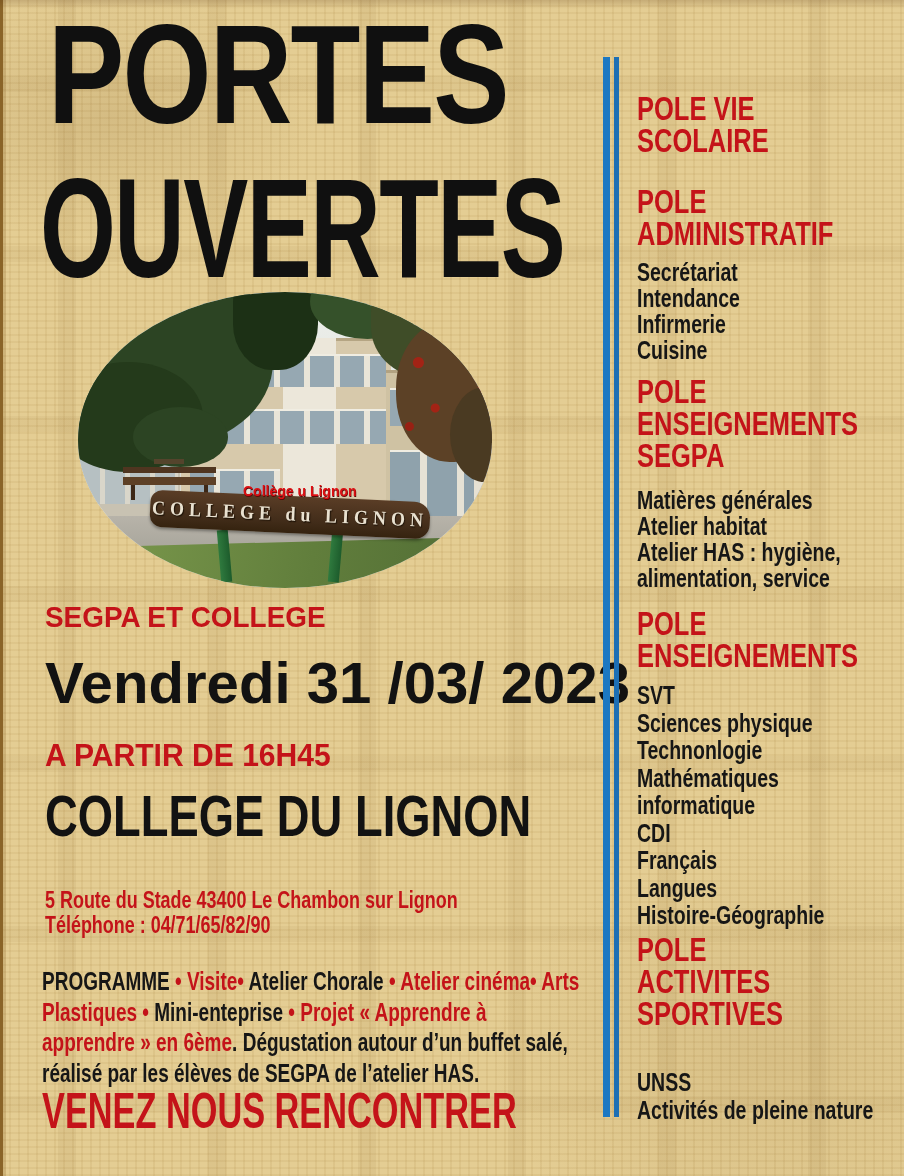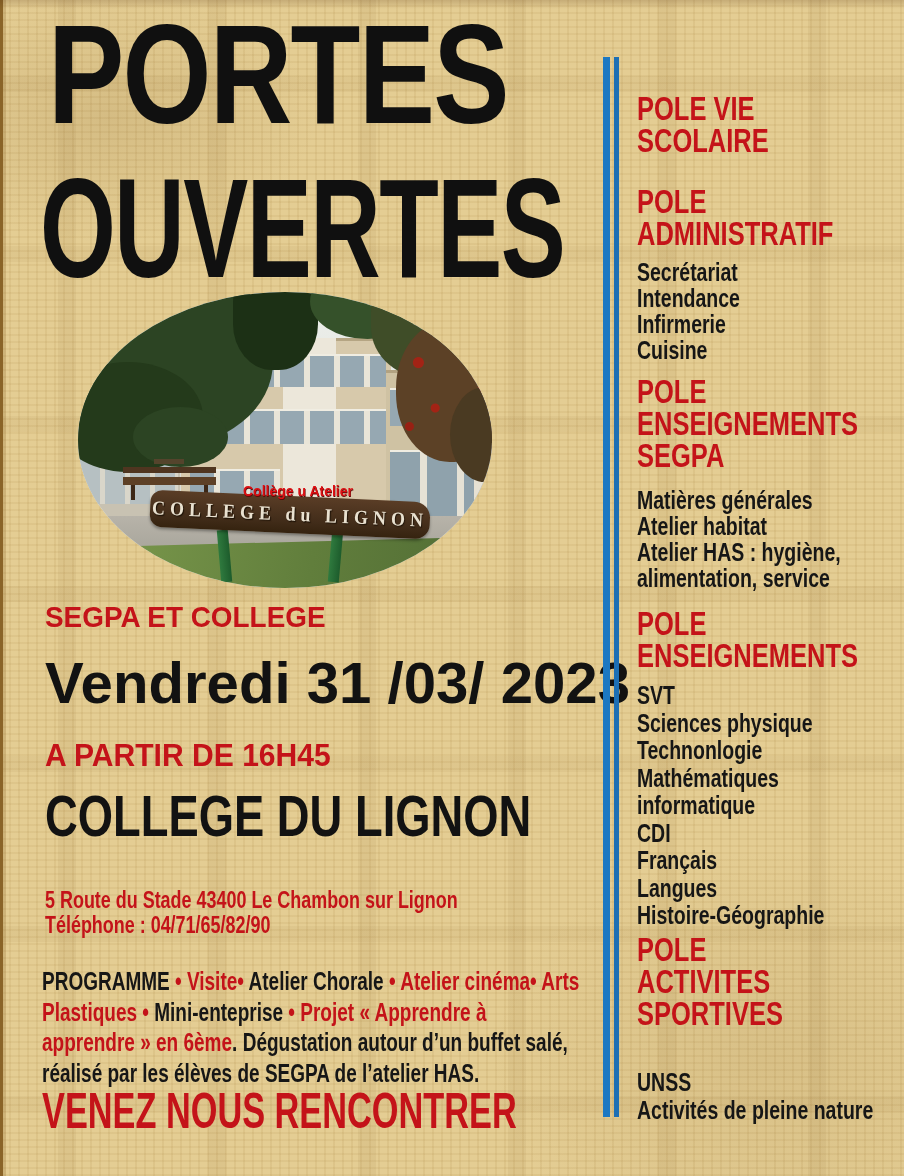--- a/index.html
+++ b/index.html
@@ -159,21 +159,21 @@
     <div class="bench-back"></div>
     <div class="bench-seat"></div>
     <div class="bench-leg bl1"></div>
     <div class="bench-leg bl2"></div>
     <div class="p-table"></div>
     <div class="post post1"></div>
     <div class="post post2"></div>
     <div class="p-sign">
       <span>COLLEGE du LIGNON</span>
     </div>
-    <div class="p-caption">Collège u Atelier</div>
+    <div class="p-caption">Collège u Lignon</div>
   </div>
 
   <div class="abs subtitle red">SEGPA ET COLLEGE</div>
   <div class="abs date">Vendredi 31 /03/ 2023</div>
   <div class="abs time red">A PARTIR DE 16H45</div>
   <div class="abs school">COLLEGE DU LIGNON</div>
   <div class="abs address red">5 Route du Stade 43400 Le Chambon sur Lignon
 Téléphone : 04/71/65/82/90</div>
 
   <div class="programme">

